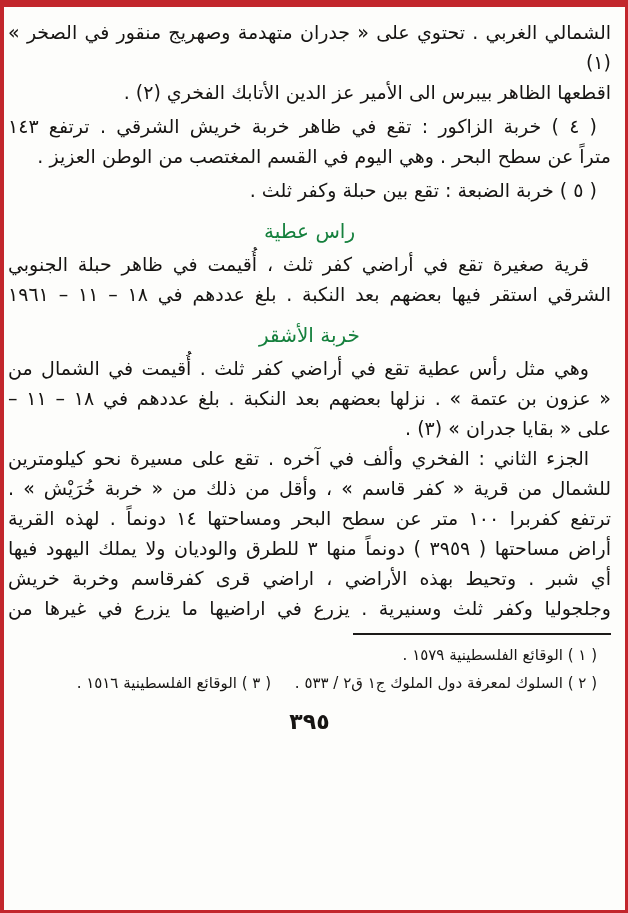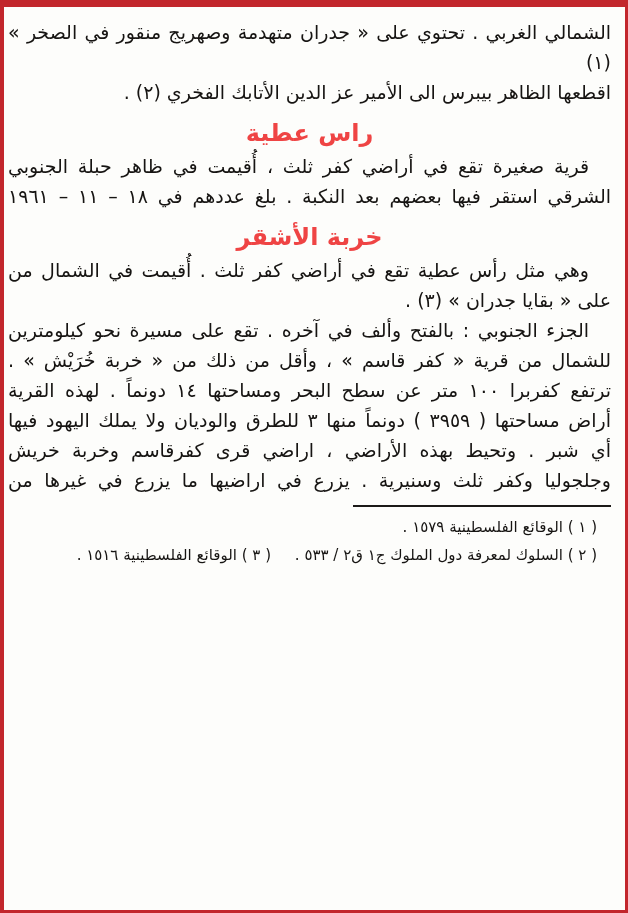--- a/index.html
+++ b/index.html
@@ -22,25 +22,25 @@
     font-size: 19px;
     line-height: 30px;
     white-space: normal;
   }
   .just { text-align: justify; text-align-last: justify; }
   .end  { text-align: right; text-align-last: right; }
   .indent    { text-indent: 22px; }
   .indent-sm { text-indent: 14px; }
   .heading {
     margin: 12px 0 4px 0;
-    font-size: 24px;
+    font-size: 20px;
     line-height: 28px;
-    font-weight: bold;
+    font-weight: normal;
     text-align: center;
-    color: #ef4444;
+    color: #15803d;
   }
   .heading.h3 { margin: 10px 0 6px 0; line-height: 30px; }
   .footnote-rule {
     width: 258px;
     height: 0;
     border-top: 2px solid #1c1a18;
     margin: 10px 0 6px 0; 
   }
   .footnote {
     font-size: 15px;
@@ -61,46 +61,53 @@
 
 <div class="page">
   <div class="text-block">
 
     <div class="para">
       <div class="line just">الشمالي الغربي . تحتوي على « جدران متهدمة وصهريج منقور في الصخر » (١)</div>
       <div class="line end">اقطعها الظاهر بيبرس الى الأمير عز الدين الأتابك الفخري (٢) .</div>
     </div>
 
     <div class="para" style="margin-top:4px;">
+      <div class="line just indent-sm">( ٤ ) خربة الزاكور : تقع في ظاهر خربة خريش الشرقي . ترتفع ١٤٣</div>
+      <div class="line end">متراً عن سطح البحر . وهي اليوم في القسم المغتصب من الوطن العزيز .</div>
     </div>
 
+    <div class="para" style="margin-top:4px;">
+      <div class="line end indent-sm">( ٥ ) خربة الضبعة : تقع بين حبلة وكفر ثلث .</div>
+    </div>
 
     <div class="heading">راس عطية</div>
     <div class="para">
       <div class="line just indent">قرية صغيرة تقع في أراضي كفر ثلث ، أُقيمت في ظاهر حبلة الجنوبي</div>
       <div class="line just">الشرقي استقر فيها بعضهم بعد النكبة . بلغ عددهم في ١٨ – ١١ – ١٩٦١</div>
     </div>
 
     <div class="heading">خربة الأشقر</div>
     <div class="para">
       <div class="line just indent">وهي مثل رأس عطية تقع في أراضي كفر ثلث . أُقيمت في الشمال من</div>
+      <div class="line just">« عزون بن عتمة » . نزلها بعضهم بعد النكبة . بلغ عددهم في ١٨ – ١١ –</div>
       <div class="line end">على « بقايا جدران » (٣) .</div>
     </div>
 
     <div class="para">
-      <div class="line just indent">الجزء الجنوبي : بالفتح وألف في آخره . تقع على مسيرة نحو كيلومترين</div>
+      <div class="line just indent">الجزء الثاني : الفخري وألف في آخره . تقع على مسيرة نحو كيلومترين</div>
       <div class="line just">للشمال من قرية « كفر قاسم » ، وأقل من ذلك من « خربة خُرَيْش » .</div>
       <div class="line just">ترتفع كفربرا ١٠٠ متر عن سطح البحر ومساحتها ١٤ دونماً . لهذه القرية</div>
       <div class="line just">أراض مساحتها ( ٣٩٥٩ ) دونماً منها ٣ للطرق والوديان ولا يملك اليهود فيها</div>
       <div class="line just">أي شبر . وتحيط بهذه الأراضي ، اراضي قرى كفرقاسم وخربة خريش</div>
       <div class="line just">وجلجوليا وكفر ثلث وسنيرية . يزرع في اراضيها ما يزرع في غيرها من</div>
     </div>
 
     <div class="footnote-rule"></div>
 
     <div class="footnotes">
       <div class="footnote">( ١ ) الوقائع الفلسطينية ١٥٧٩ .</div>
       <div class="footnote">( ٢ ) السلوك لمعرفة دول الملوك ج١ ق٢ / ٥٣٣ .&nbsp;&nbsp;&nbsp;&nbsp;&nbsp;( ٣ ) الوقائع الفلسطينية ١٥١٦ .</div>
     </div>
 
+    <div class="page-number">٣٩٥</div>
 
   </div>
 </div>
 
 </body></html>

